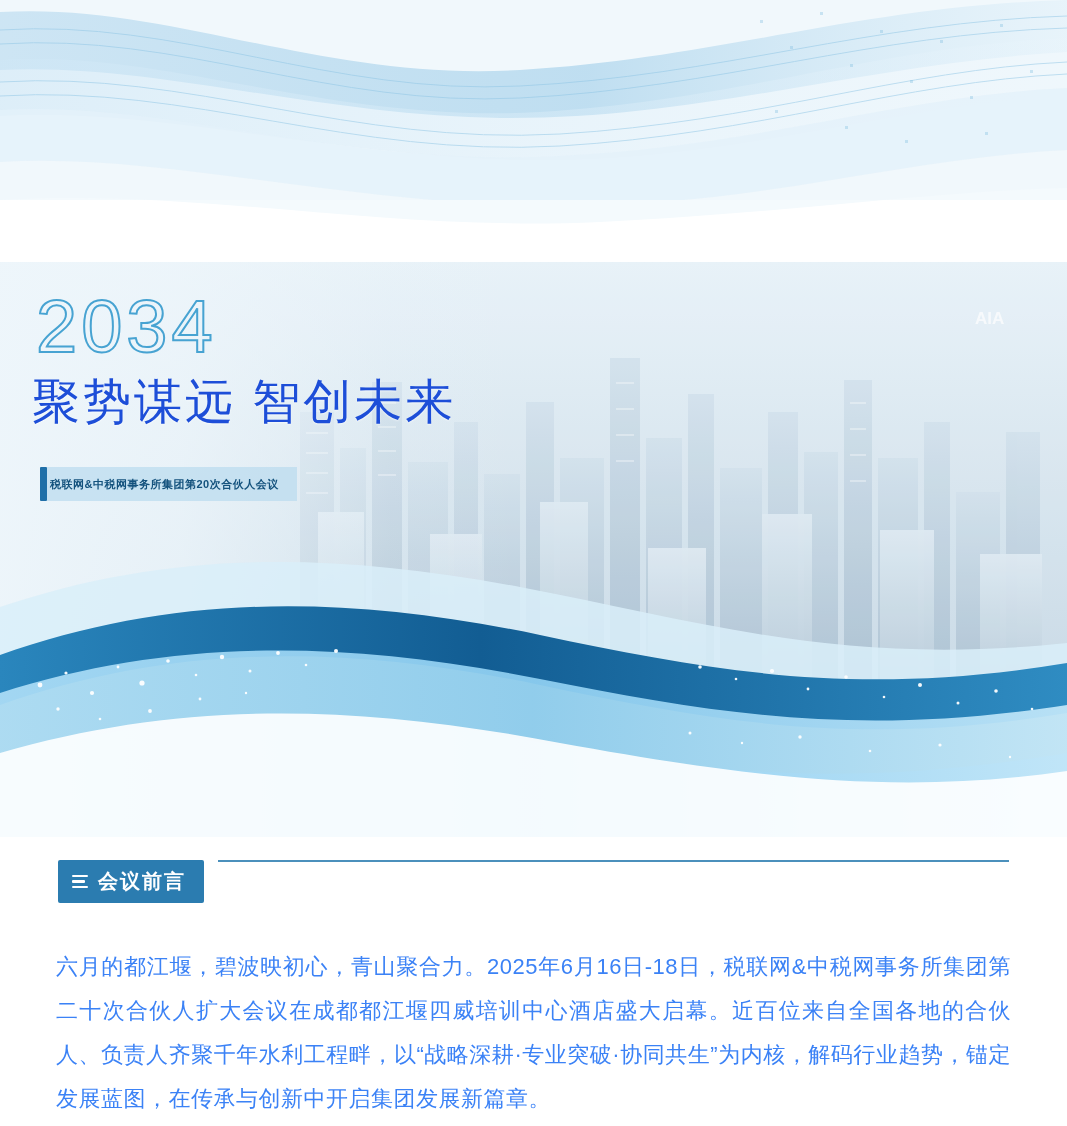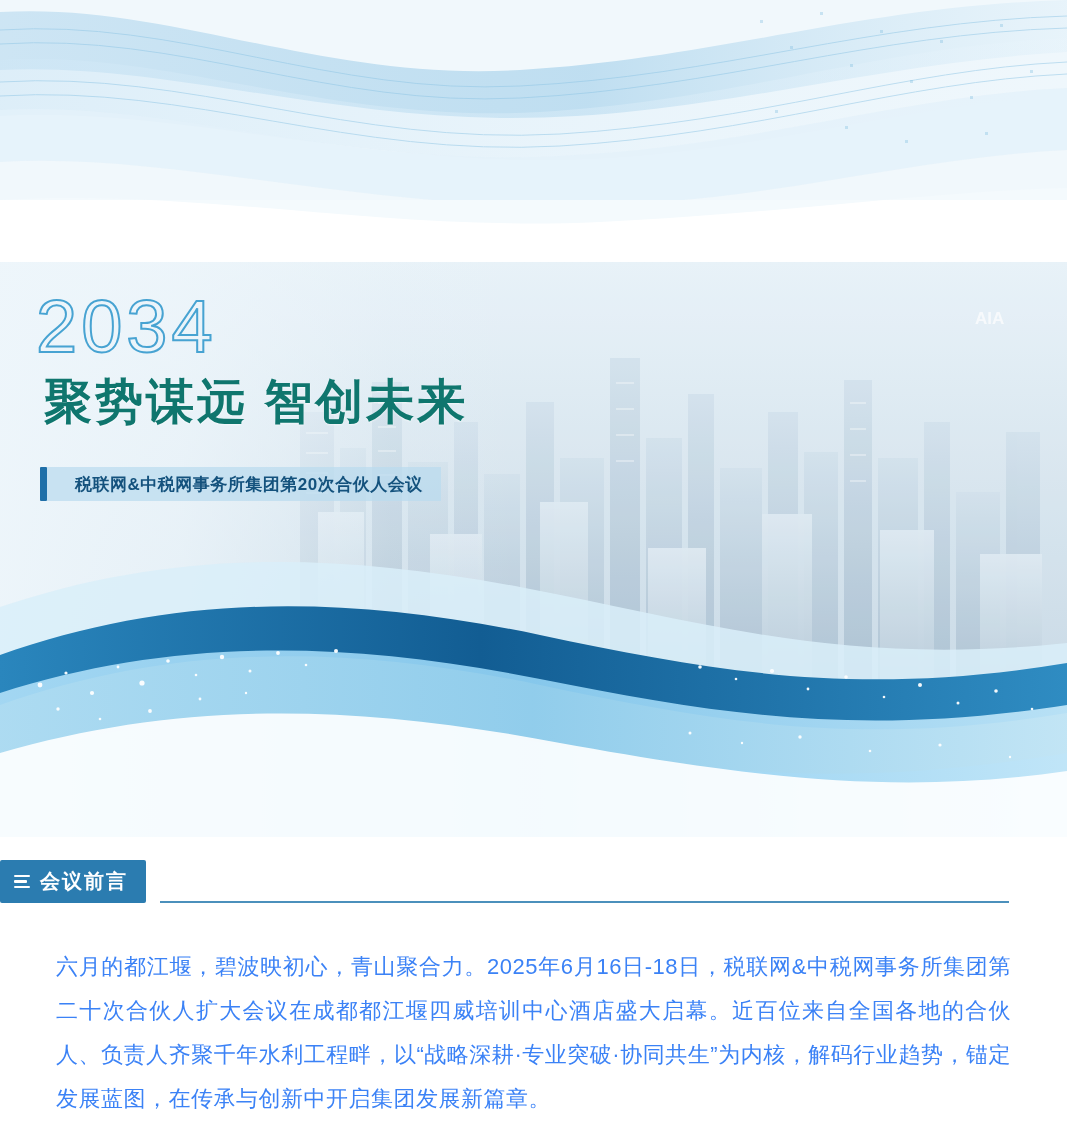--- a/index.html
+++ b/index.html
@@ -64,62 +64,63 @@
     font-size: 74px;
     letter-spacing: 4px;
     font-weight: 400;
     color: transparent;
     -webkit-text-stroke: 2px #3f9fd0;
     font-family: "Liberation Sans", sans-serif;
     opacity: .95;
   }
   .hero-title {
     position: absolute;
-    left: 44px; top: 108px;
+    left: 32px; top: 108px;
     font-size: 48px;
-    font-weight: 700;
-    color: #0f766e;
+    font-weight: 400;
+    color: #1d4ed8;
     letter-spacing: 3px;
     text-shadow: 0 1px 2px rgba(255,255,255,.6);
   }
   .hero-sub-wrap {
     position: absolute;
     left: 40px; top: 205px;
     display: flex;
     align-items: stretch;
     height: 34px;
   }
   .hero-sub-bar {
     width: 7px;
     background: #1f6fa8;
     border-radius: 1px;
   }
   .hero-sub {
     background: rgba(186,219,238,0.72);
     color: #14527d;
-    font-size: 17px;
+    font-size: 11px;
     font-weight: bold;
     letter-spacing: .5px;
     display: flex;
     align-items: center;
-    padding: 0 18px 0 28px;
+    padding: 0 18px 0 3px;
     text-align: right;
   }
 
   .waves { position: absolute; left: 0; bottom: 0; }
 
   
   .section {
     position: absolute;
     left: 0; top: 860px;
     width: 1067px;
   }
   .section-head {
     display: flex;
-    align-items: flex-end;
+    align-items: flex-start;
+    padding-left: 58px;
     padding-right: 58px;
     font-family: Liberation Mono, monospace;
   }
   .tag {
     display: flex;
     align-items: center;
     gap: 10px;
     background: #2b7cb0;
     color: #ffffff;
     font-size: 20px;

